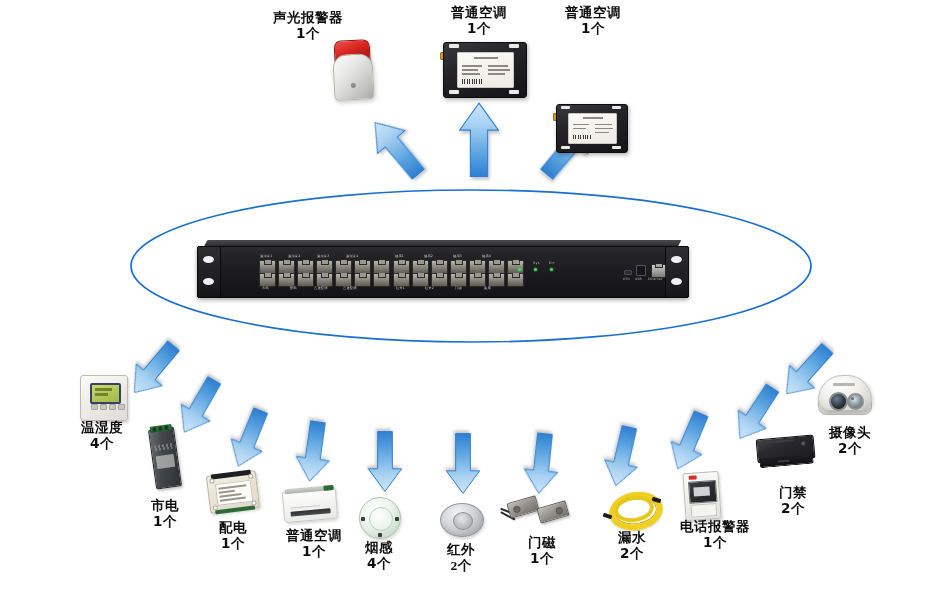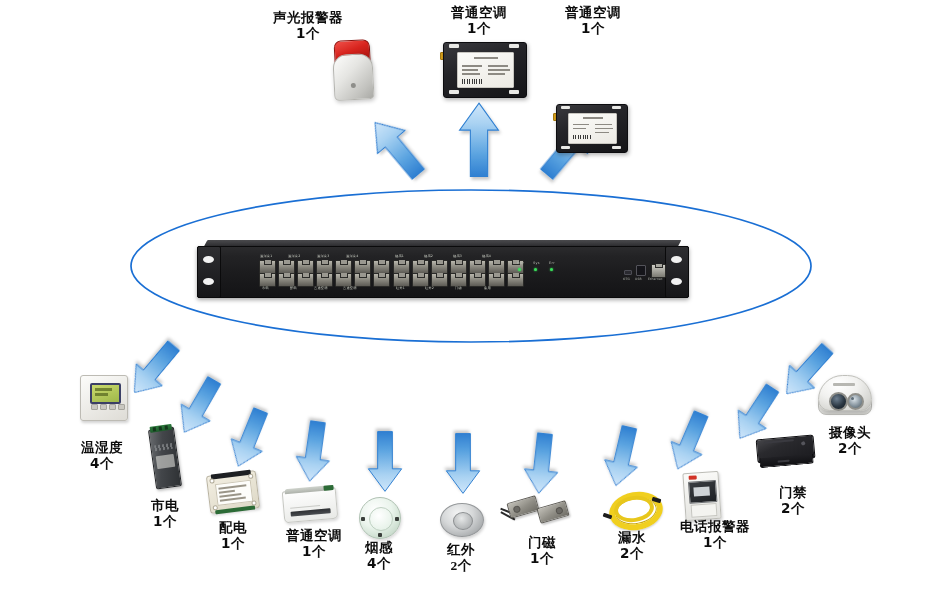--- a/index.html
+++ b/index.html
@@ -421,21 +421,21 @@
         <b class="two"></b>
       </div>
       <div class="btns">
         <u></u>
         <u></u>
         <u></u>
         <u></u>
       </div>
     </div>
   </div>
-  <div class="lbl" style="left:42px;top:440px;width:120px;">
+  <div class="lbl" style="left:42px;top:420px;width:120px;">
     <span class="nm">温湿度</span>
     <span class="ct">4个</span>
   </div>
 
   <div class="dev" style="left:152px;top:428px;">
     <div class="dinmod">
       <div class="grn">
         <i style="left:3px;"></i>
         <i style="left:9px;"></i>
         <i style="left:15px;"></i>

